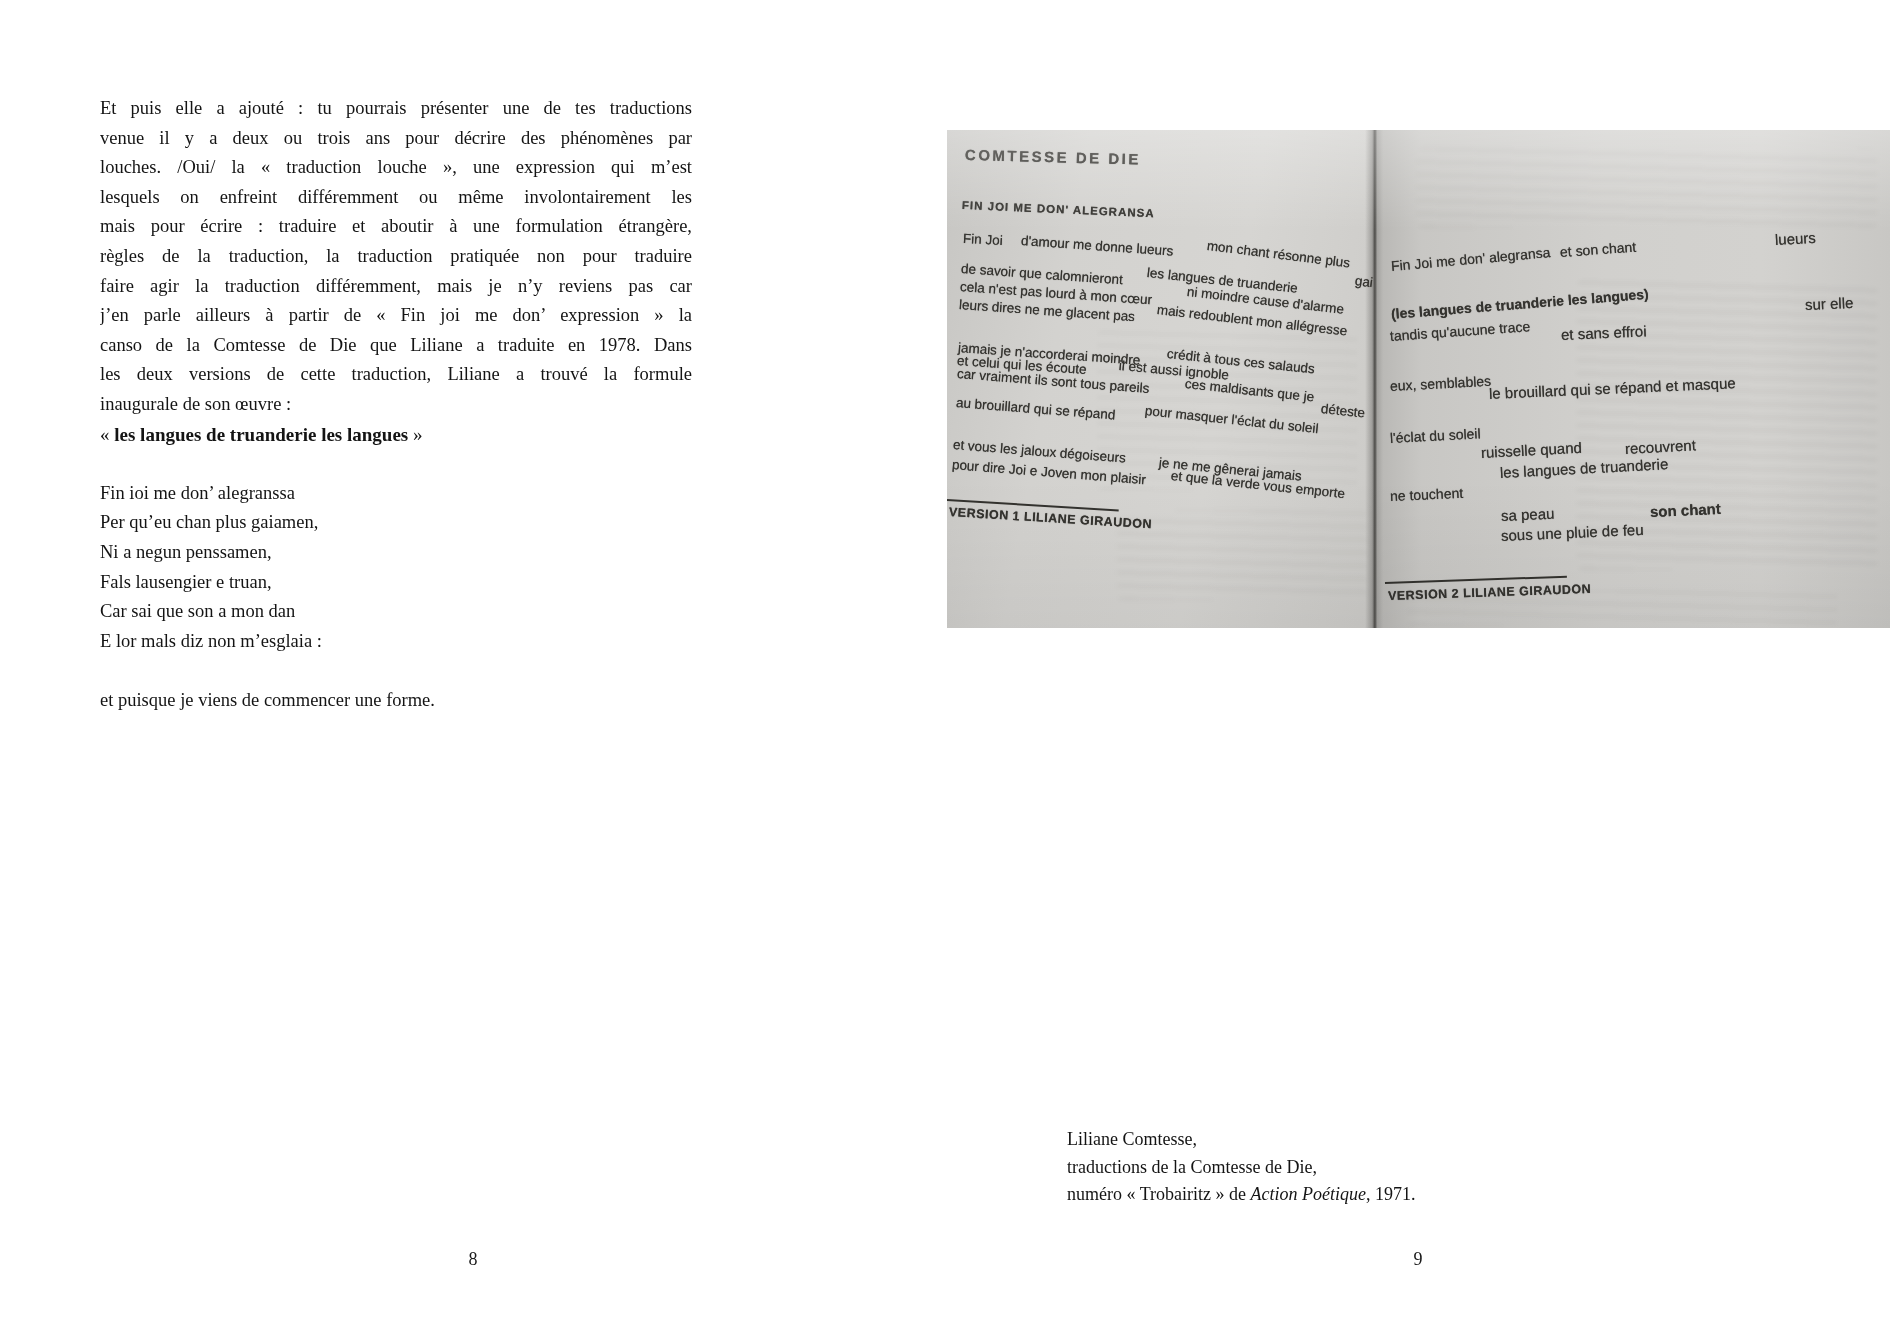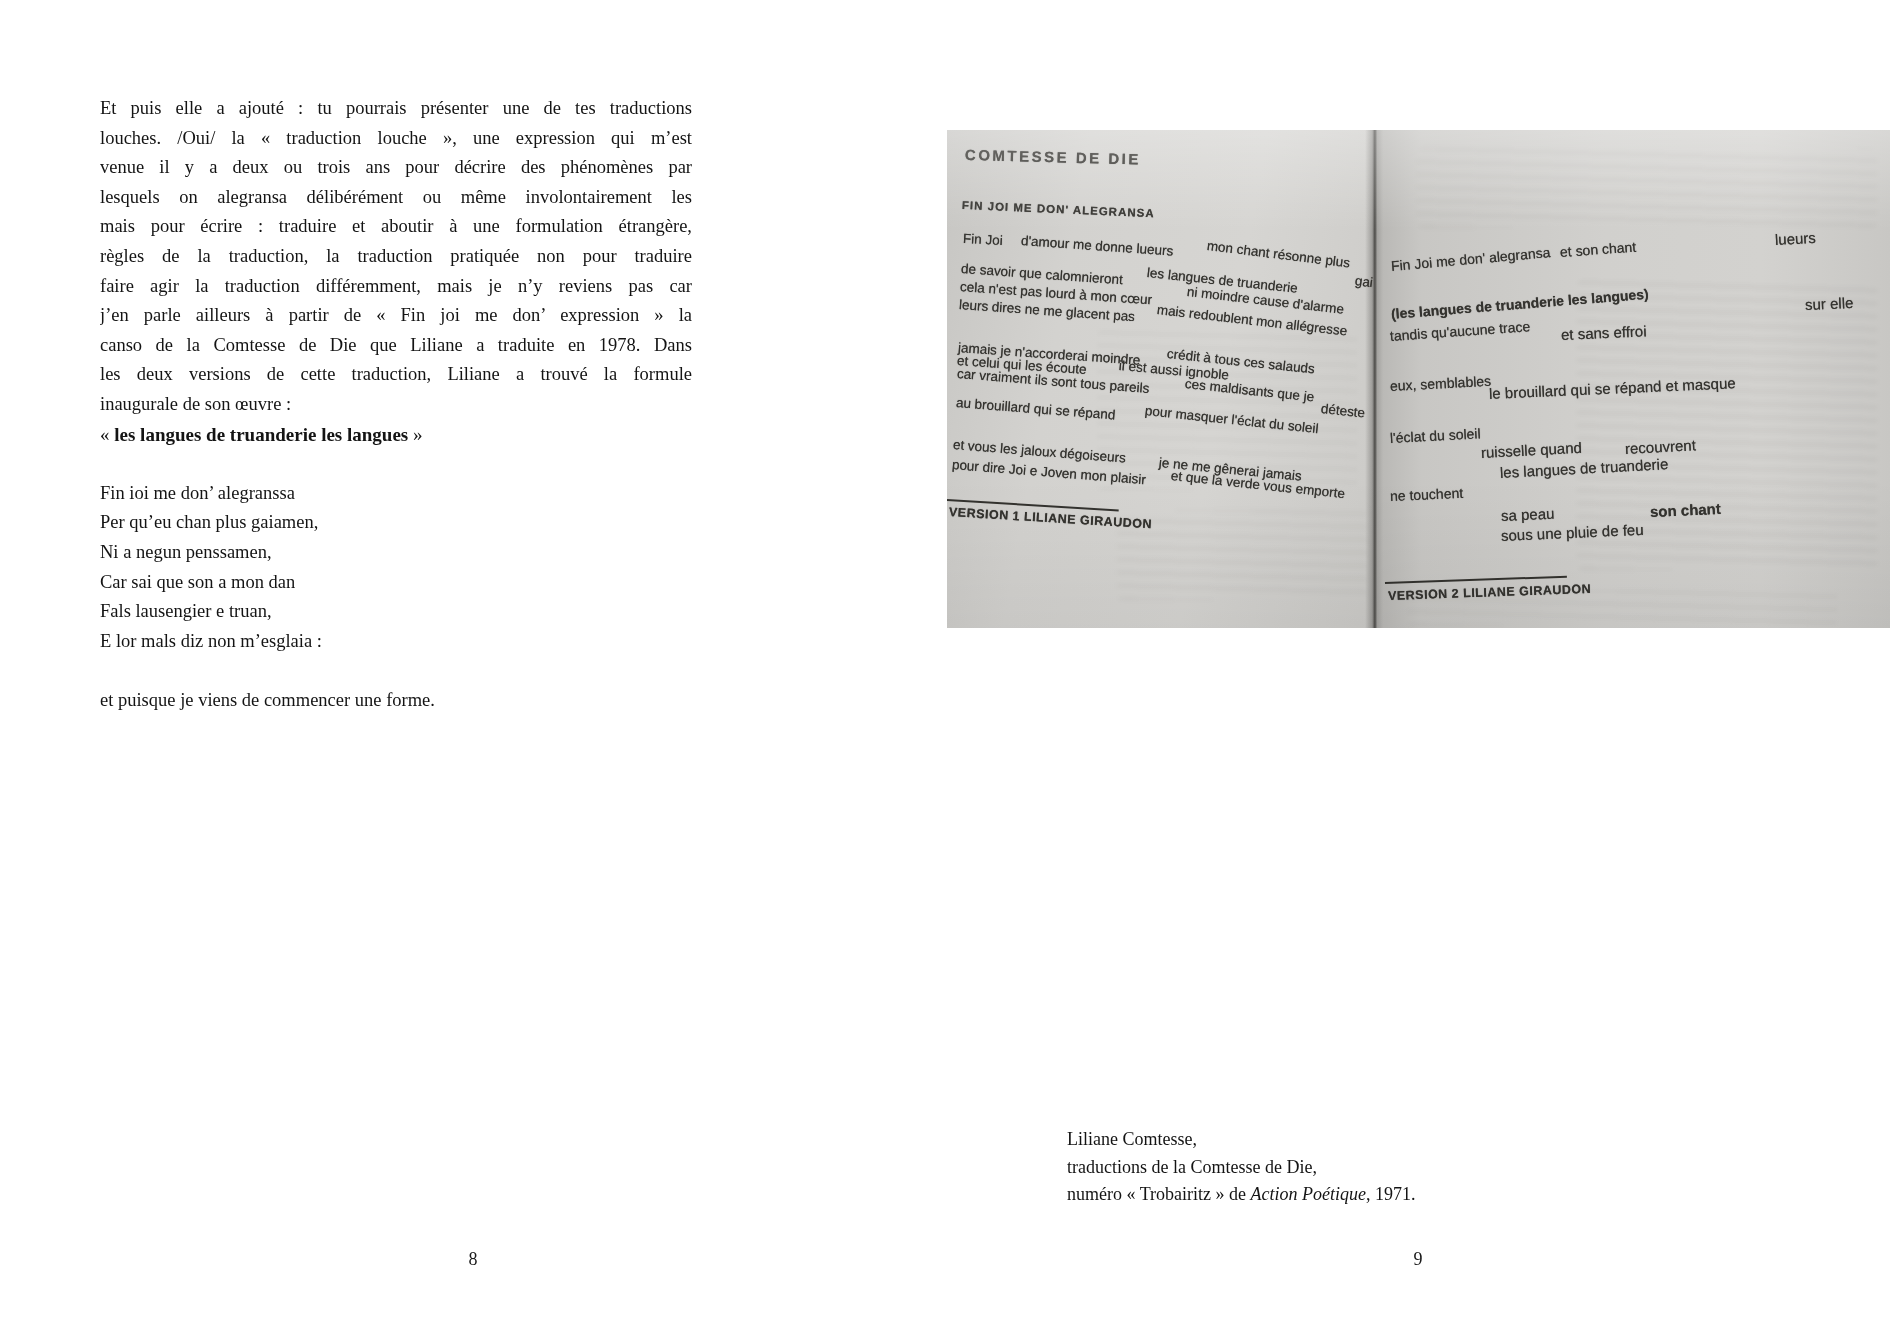--- a/index.html
+++ b/index.html
@@ -49,39 +49,39 @@
 </style>
 </head>
 <body>
 
 <div>
 
   <section>
     <div class="text-col">
       <div>
           <div class="jline">Et puis elle a ajouté : tu pourrais présenter une de tes traductions</div>
+          <div class="jline">venue il y a deux ou trois ans pour décrire des phénomènes par</div>
           <div class="jline">louches. /Oui/ la « traduction louche », une expression qui m’est</div>
-          <div class="jline">venue il y a deux ou trois ans pour décrire des phénomènes par</div>
-          <div class="jline">lesquels on alegransa délibérément ou même involontairement les</div>
+          <div class="jline">lesquels on enfreint différemment ou même involontairement les</div>
           <div class="jline">mais pour écrire : traduire et aboutir à une formulation étrangère,</div>
           <div class="jline">règles de la traduction, la traduction pratiquée non pour traduire</div>
           <div class="jline">faire agir la traduction différemment, mais je n’y reviens pas car</div>
           <div class="jline">j’en parle ailleurs à partir de « Fin joi me don’ expression » la</div>
           <div class="jline">canso de la Comtesse de Die que Liliane a traduite en 1978. Dans</div>
           <div class="jline">les deux versions de cette traduction, Liliane a trouvé la formule</div>
         </div>
       <div class="pline">inaugurale de son œuvre :</div>
       <div class="quote-line"><span>« </span><span class="b">les langues de truanderie les langues</span><span> »</span></div>
       <div class="vgap"></div>
       <div class="poem">
           <div class="poem-line">Fin ioi me don’ alegranssa</div>
           <div class="poem-line">Per qu’eu chan plus gaiamen,</div>
           <div class="poem-line">Ni a negun penssamen,</div>
+          <div class="poem-line">Fals lausengier e truan,</div>
           <div class="poem-line">Car sai que son a mon dan</div>
-          <div class="poem-line">Fals lausengier e truan,</div>
           <div class="poem-line">E lor mals diz non m’esglaia :</div>
         </div>
       <div class="vgap"></div>
       <div class="pline">et puisque je viens de commencer une forme.</div>
     </div>
     <div class="pageno" style="left:473px;top:1249px;">8</div>
   </section>
 
   <section>
 

